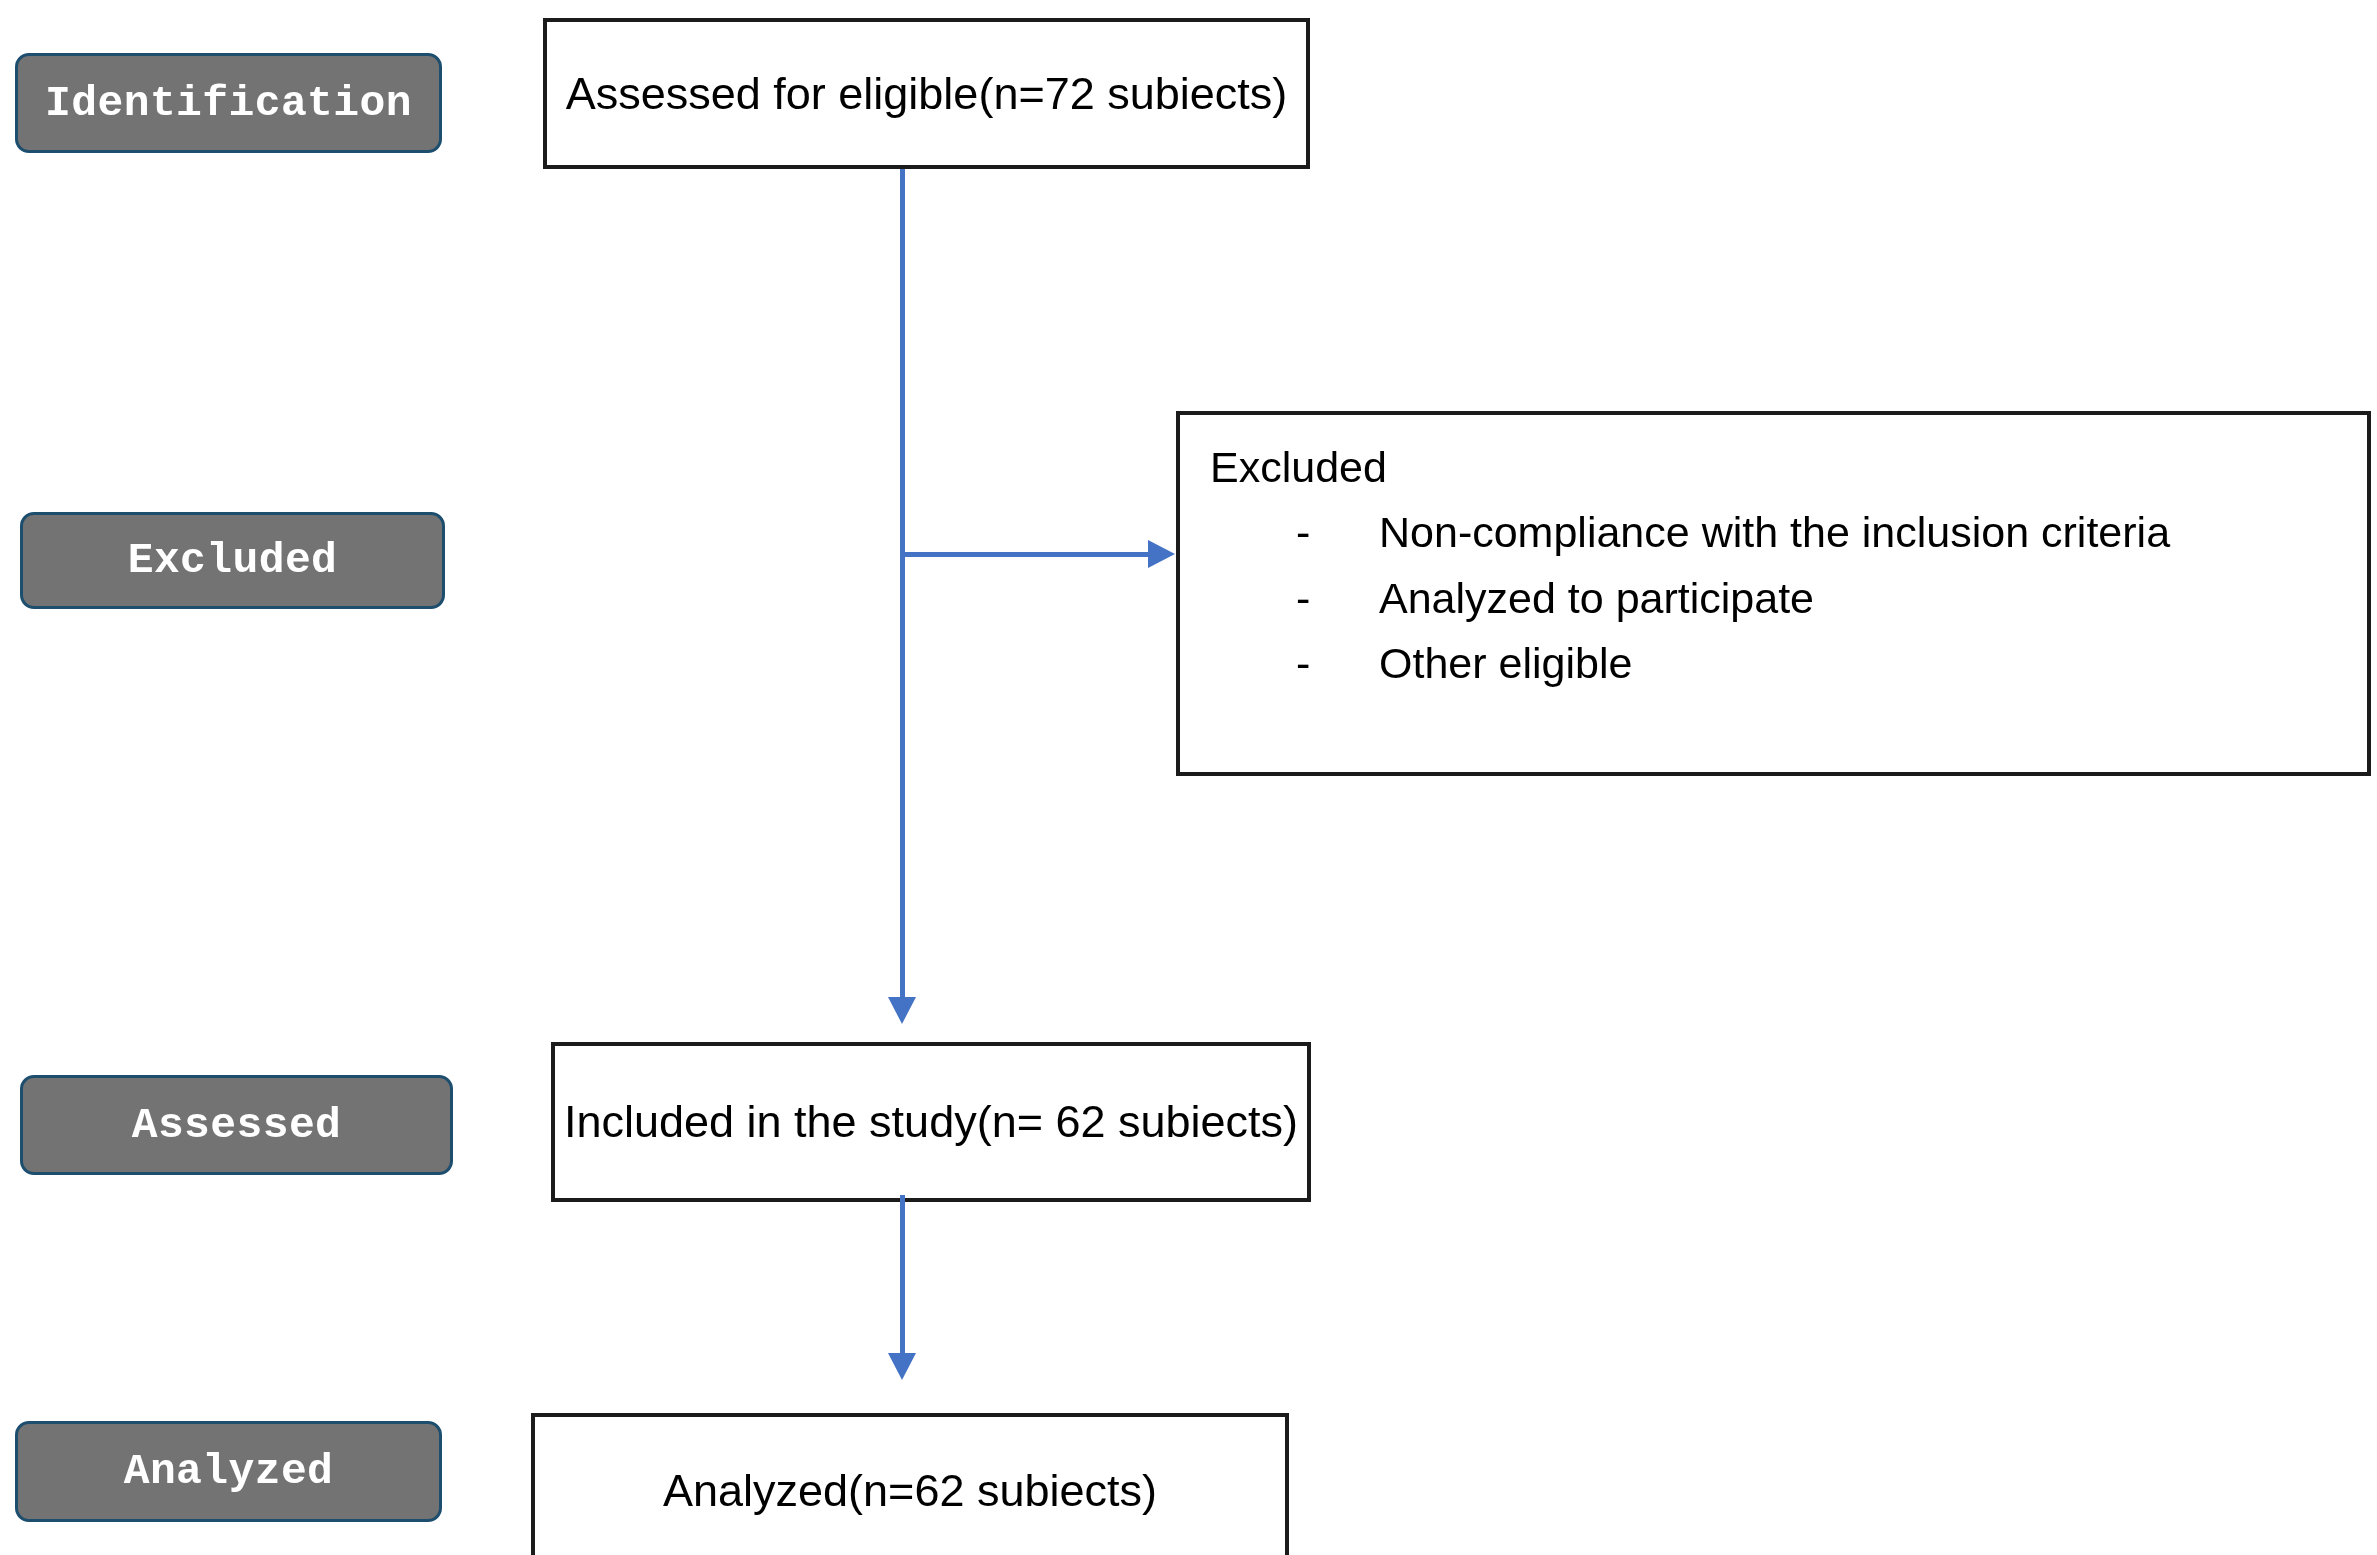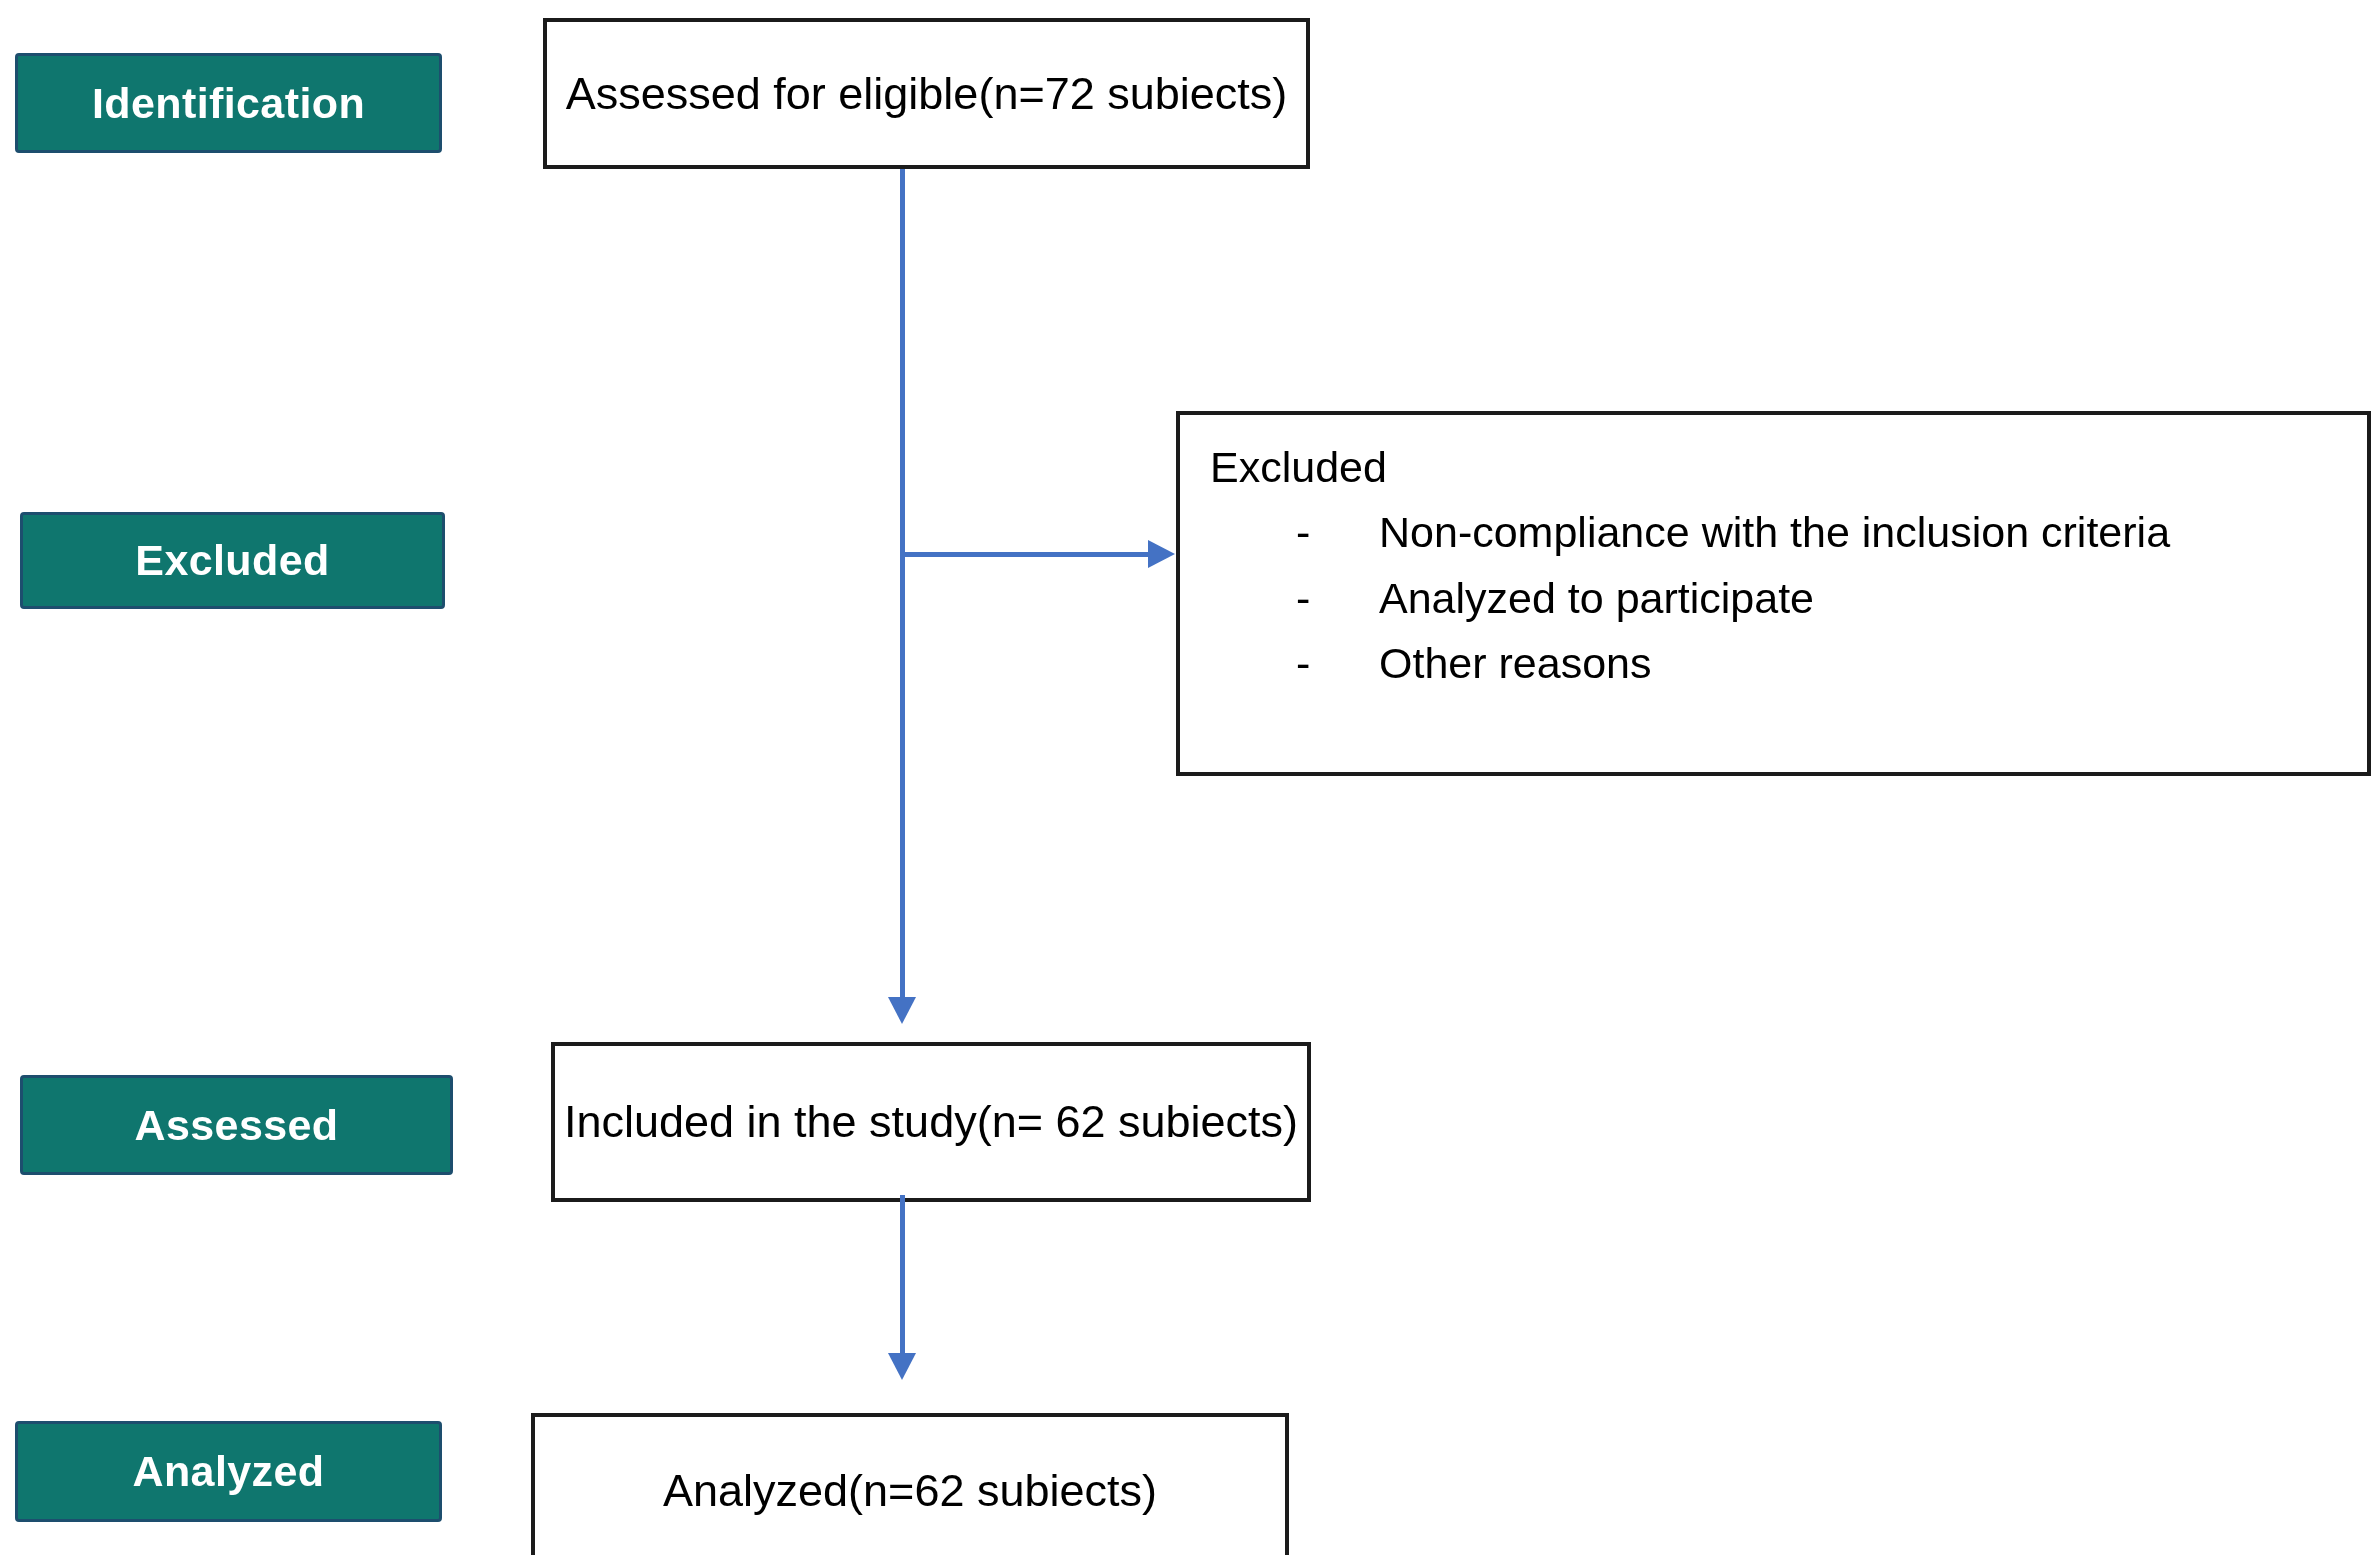--- a/index.html
+++ b/index.html
@@ -12,31 +12,32 @@
     position: relative;
     width: 2377px;
     height: 1555px;
     background: #ffffff;
     overflow: hidden;
   }
 
   
   .stage {
     position: absolute;
-    background: #0f766e;
+    background: #737373;
     border: 3.3px solid #1d4e6e;
-    border-radius: 4px;
+    border-radius: 14px;
     color: #ffffff;
     font-size: 43px;
     font-weight: bold;
     display: flex;
     align-items: center;
     justify-content: center;
     box-sizing: border-box;
     letter-spacing: 0.4px;
+    font-family: Liberation Mono, monospace;
   }
   .stage-identification { left: 15px;  top: 53px;   width: 427px; height: 100px; }
   .stage-excluded       { left: 20px;  top: 512px;  width: 425px; height: 97px; }
   .stage-inclusion      { left: 20px;  top: 1075px; width: 433px; height: 100px; }
   .stage-analysis       { left: 15px;  top: 1421px; width: 427px; height: 101px; }
 
   
   .fbox {
     position: absolute;
     background: #ffffff;
@@ -134,21 +135,21 @@
     <div class="reason-row">
       <span class="reason-dash">-</span>
       <span>Non-compliance with the inclusion criteria</span>
     </div>
     <div class="reason-row">
       <span class="reason-dash">-</span>
       <span>Analyzed to participate</span>
     </div>
     <div class="reason-row">
       <span class="reason-dash">-</span>
-      <span>Other reasons</span>
+      <span>Other eligible</span>
     </div>
   </div>
 
   <div class="fbox centered box-included">
     <div>Included in the study</div>
     <div>(n= 62 subiects)</div>
   </div>
 
   <div class="fbox centered box-analyzed">
     <div>Analyzed</div>

